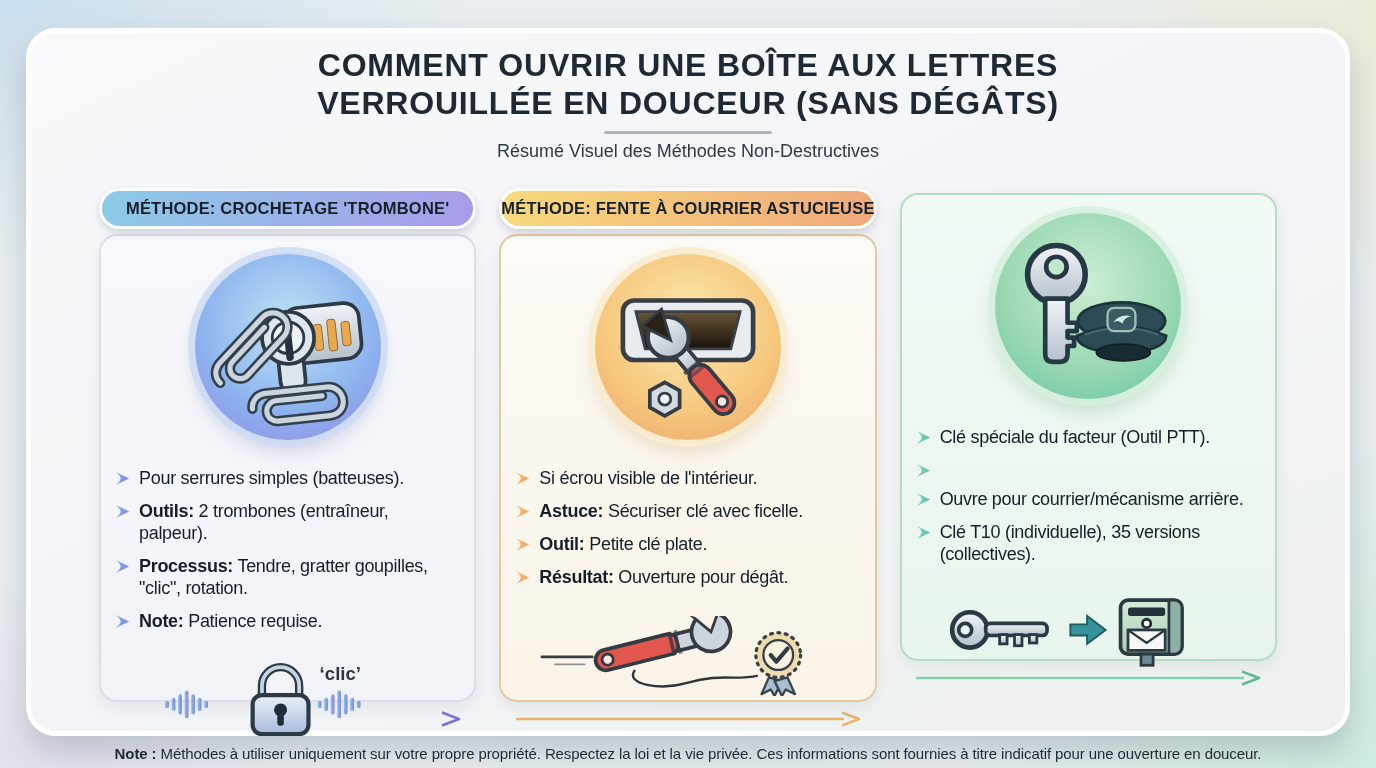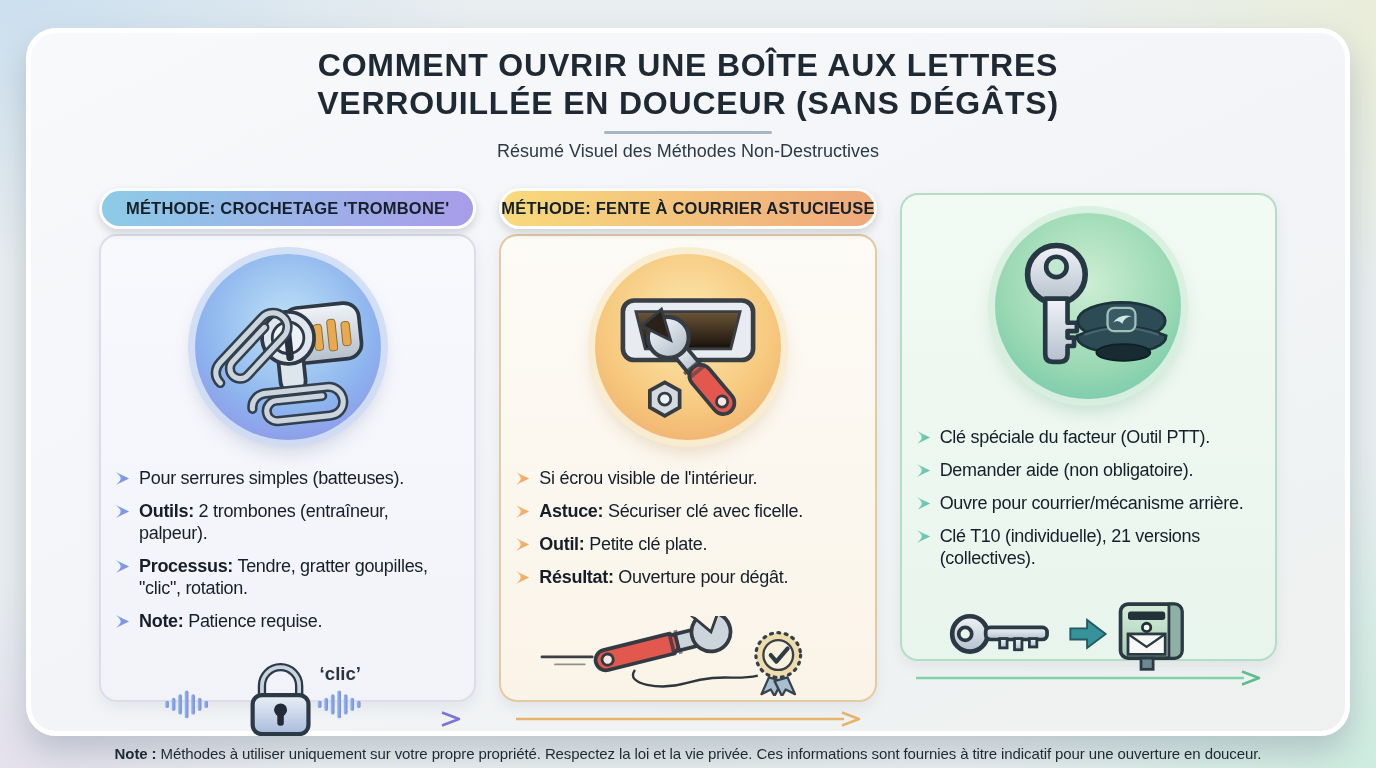--- a/index.html
+++ b/index.html
@@ -291,33 +291,32 @@
           <div class="bullet">
             <svg class="chev" width="16" height="15" viewBox="0 0 18 17">
                 <path d="M2 1 C6 4.5 7.5 6.5 7.5 8.5 C7.5 10.5 6 12.5 2 16 L17 8.5 Z" fill="url(#bg3)"></path>
               </svg>
             <span><span class="lead"></span><span>Clé spéciale du facteur (Outil PTT).</span></span>
           </div>
           <div class="bullet">
             <svg class="chev" width="16" height="15" viewBox="0 0 18 17">
                 <path d="M2 1 C6 4.5 7.5 6.5 7.5 8.5 C7.5 10.5 6 12.5 2 16 L17 8.5 Z" fill="url(#bg3)"></path>
               </svg>
-            <span><span class="lead"></span><span>Demander aide (non obligatoire).</span></span>
           </div>
           <div class="bullet">
             <svg class="chev" width="16" height="15" viewBox="0 0 18 17">
                 <path d="M2 1 C6 4.5 7.5 6.5 7.5 8.5 C7.5 10.5 6 12.5 2 16 L17 8.5 Z" fill="url(#bg3)"></path>
               </svg>
             <span><span class="lead"></span><span>Ouvre pour courrier/mécanisme arrière.</span></span>
           </div>
           <div class="bullet">
             <svg class="chev" width="16" height="15" viewBox="0 0 18 17">
                 <path d="M2 1 C6 4.5 7.5 6.5 7.5 8.5 C7.5 10.5 6 12.5 2 16 L17 8.5 Z" fill="url(#bg3)"></path>
               </svg>
-            <span><span class="lead"></span><span>Clé T10 (individuelle), 21 versions (collectives).</span></span>
+            <span><span class="lead"></span><span>Clé T10 (individuelle), 35 versions (collectives).</span></span>
           </div>
         </div>
         <div class="bottom-art">
           <svg width="330" height="80" viewBox="0 0 330 86">
             <circle cx="38" cy="44" r="19" fill="url(#silA)" stroke="#2a3a44" stroke-width="5"></circle>
             <circle cx="33" cy="44" r="7" fill="#e9f6ee" stroke="#2a3a44" stroke-width="4"></circle>
             <rect x="55" y="37" width="66" height="13" rx="5" fill="url(#silA)" stroke="#2a3a44" stroke-width="4"></rect>
             <rect x="70" y="49" width="8" height="10" fill="url(#silA)" stroke="#2a3a44" stroke-width="3"></rect>
             <rect x="86" y="49" width="8" height="12" fill="url(#silA)" stroke="#2a3a44" stroke-width="3"></rect>
             <rect x="102" y="49" width="8" height="9" fill="url(#silA)" stroke="#2a3a44" stroke-width="3"></rect>

